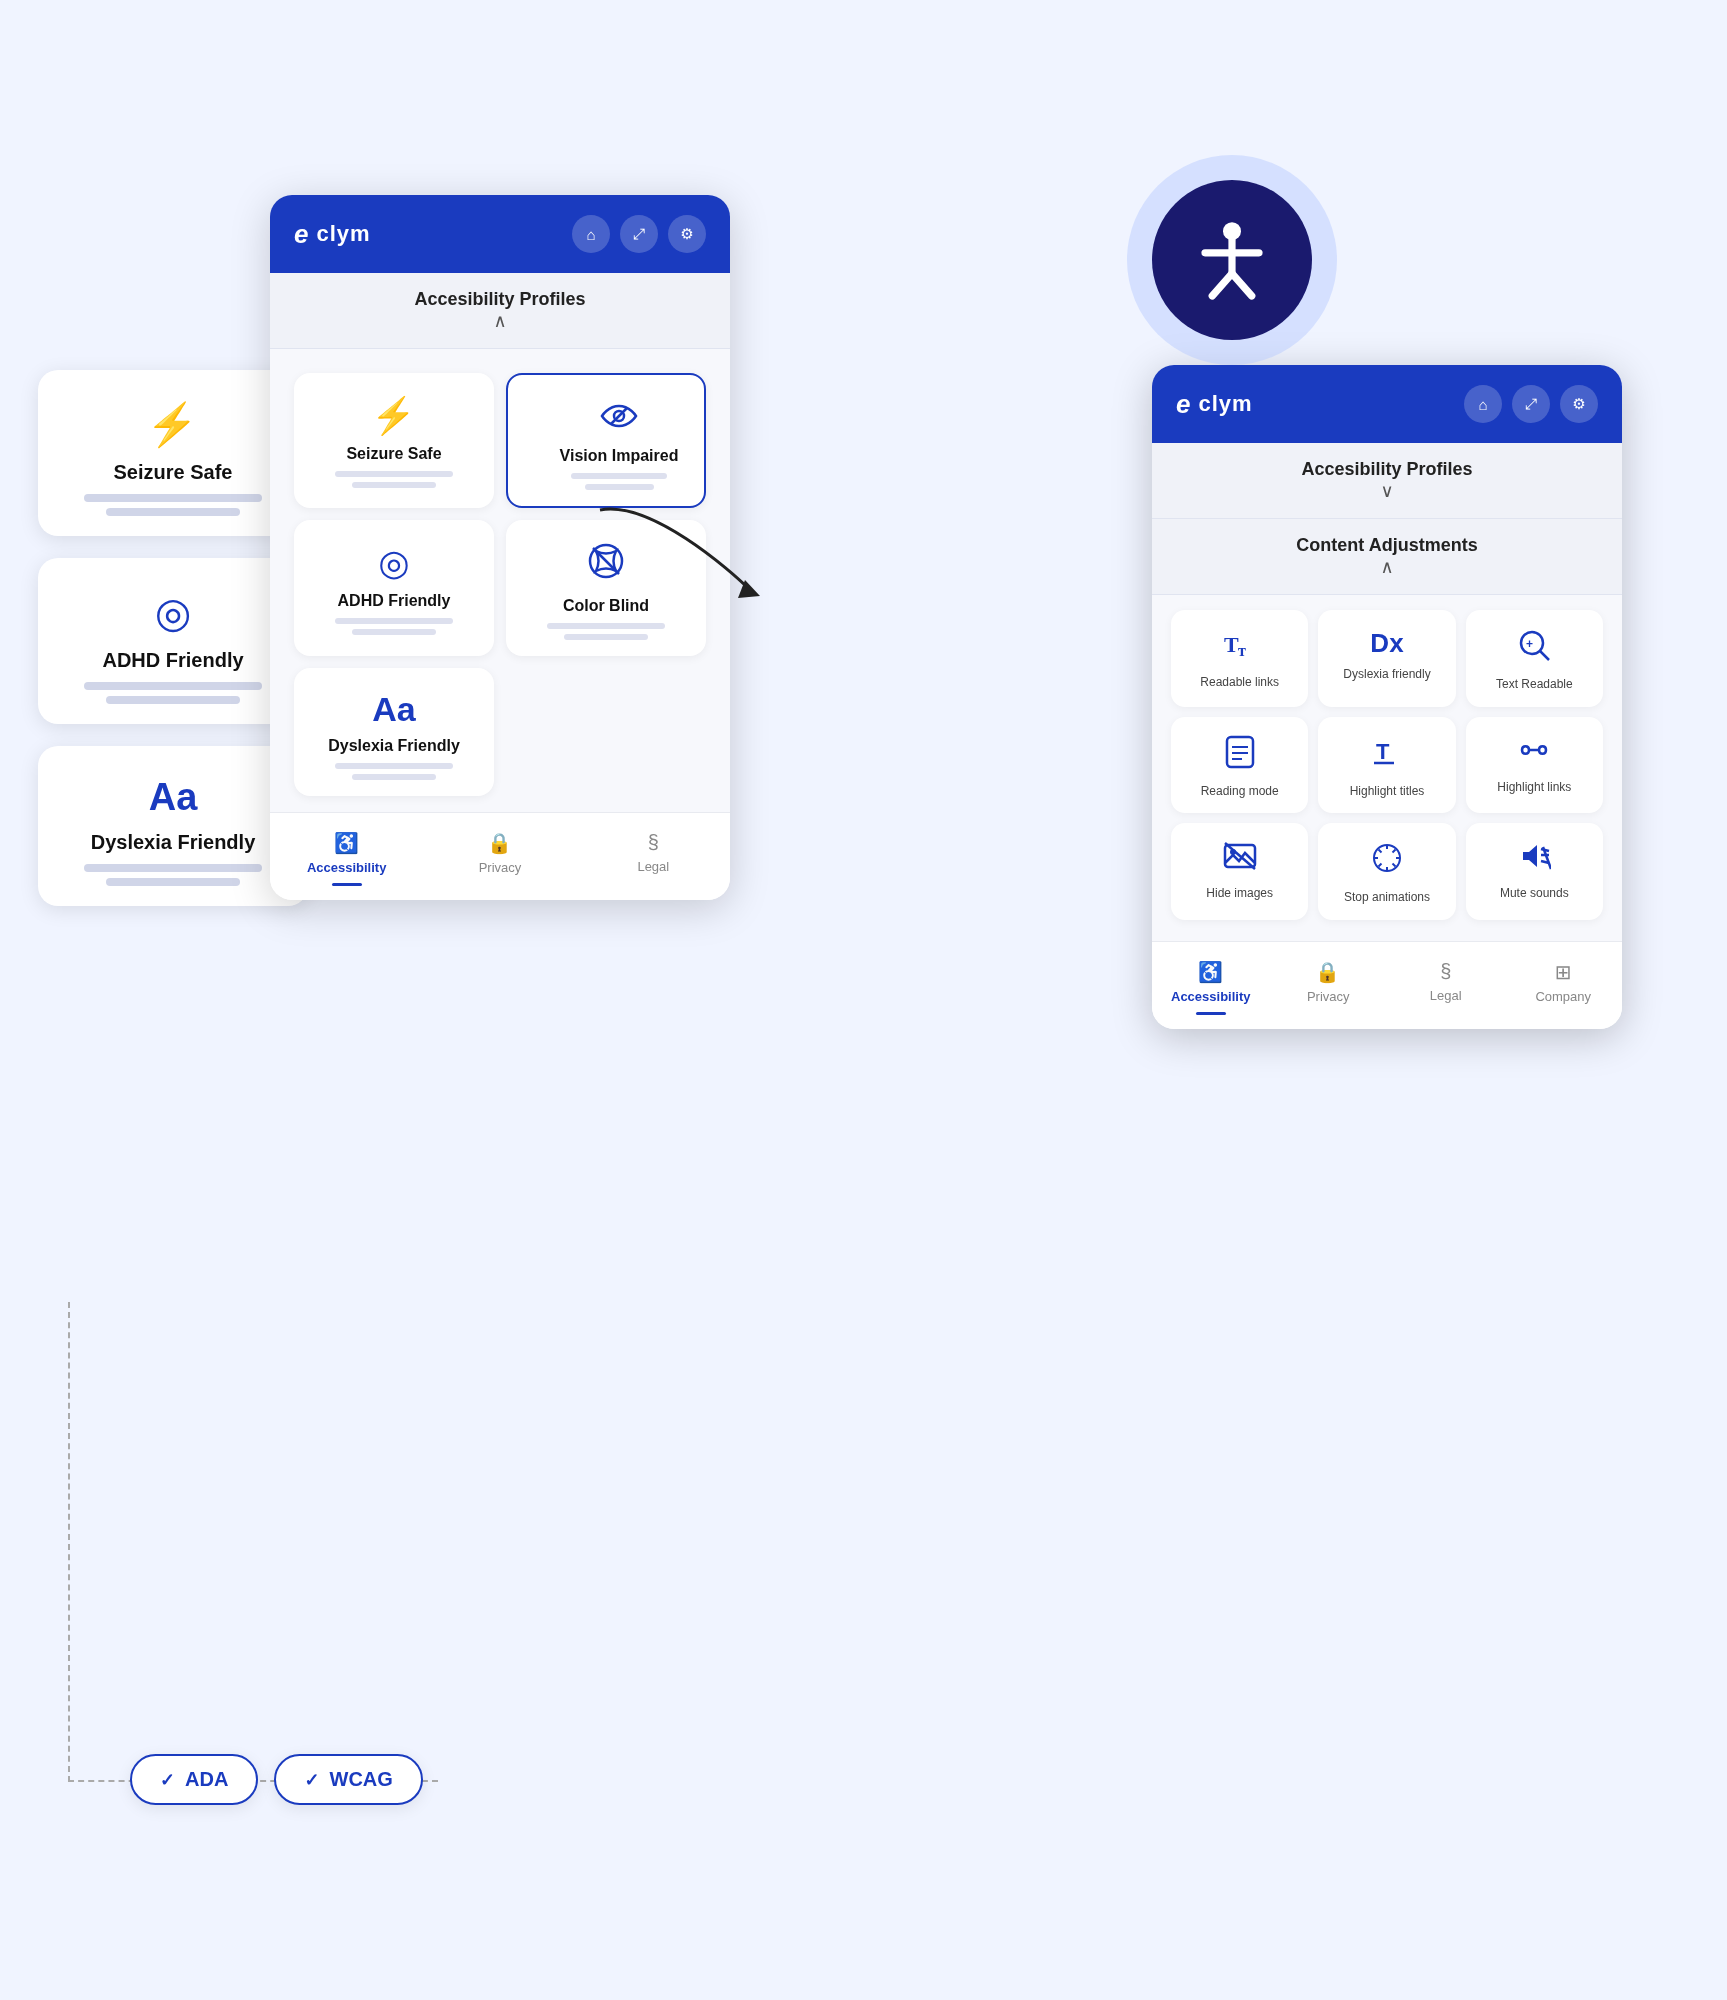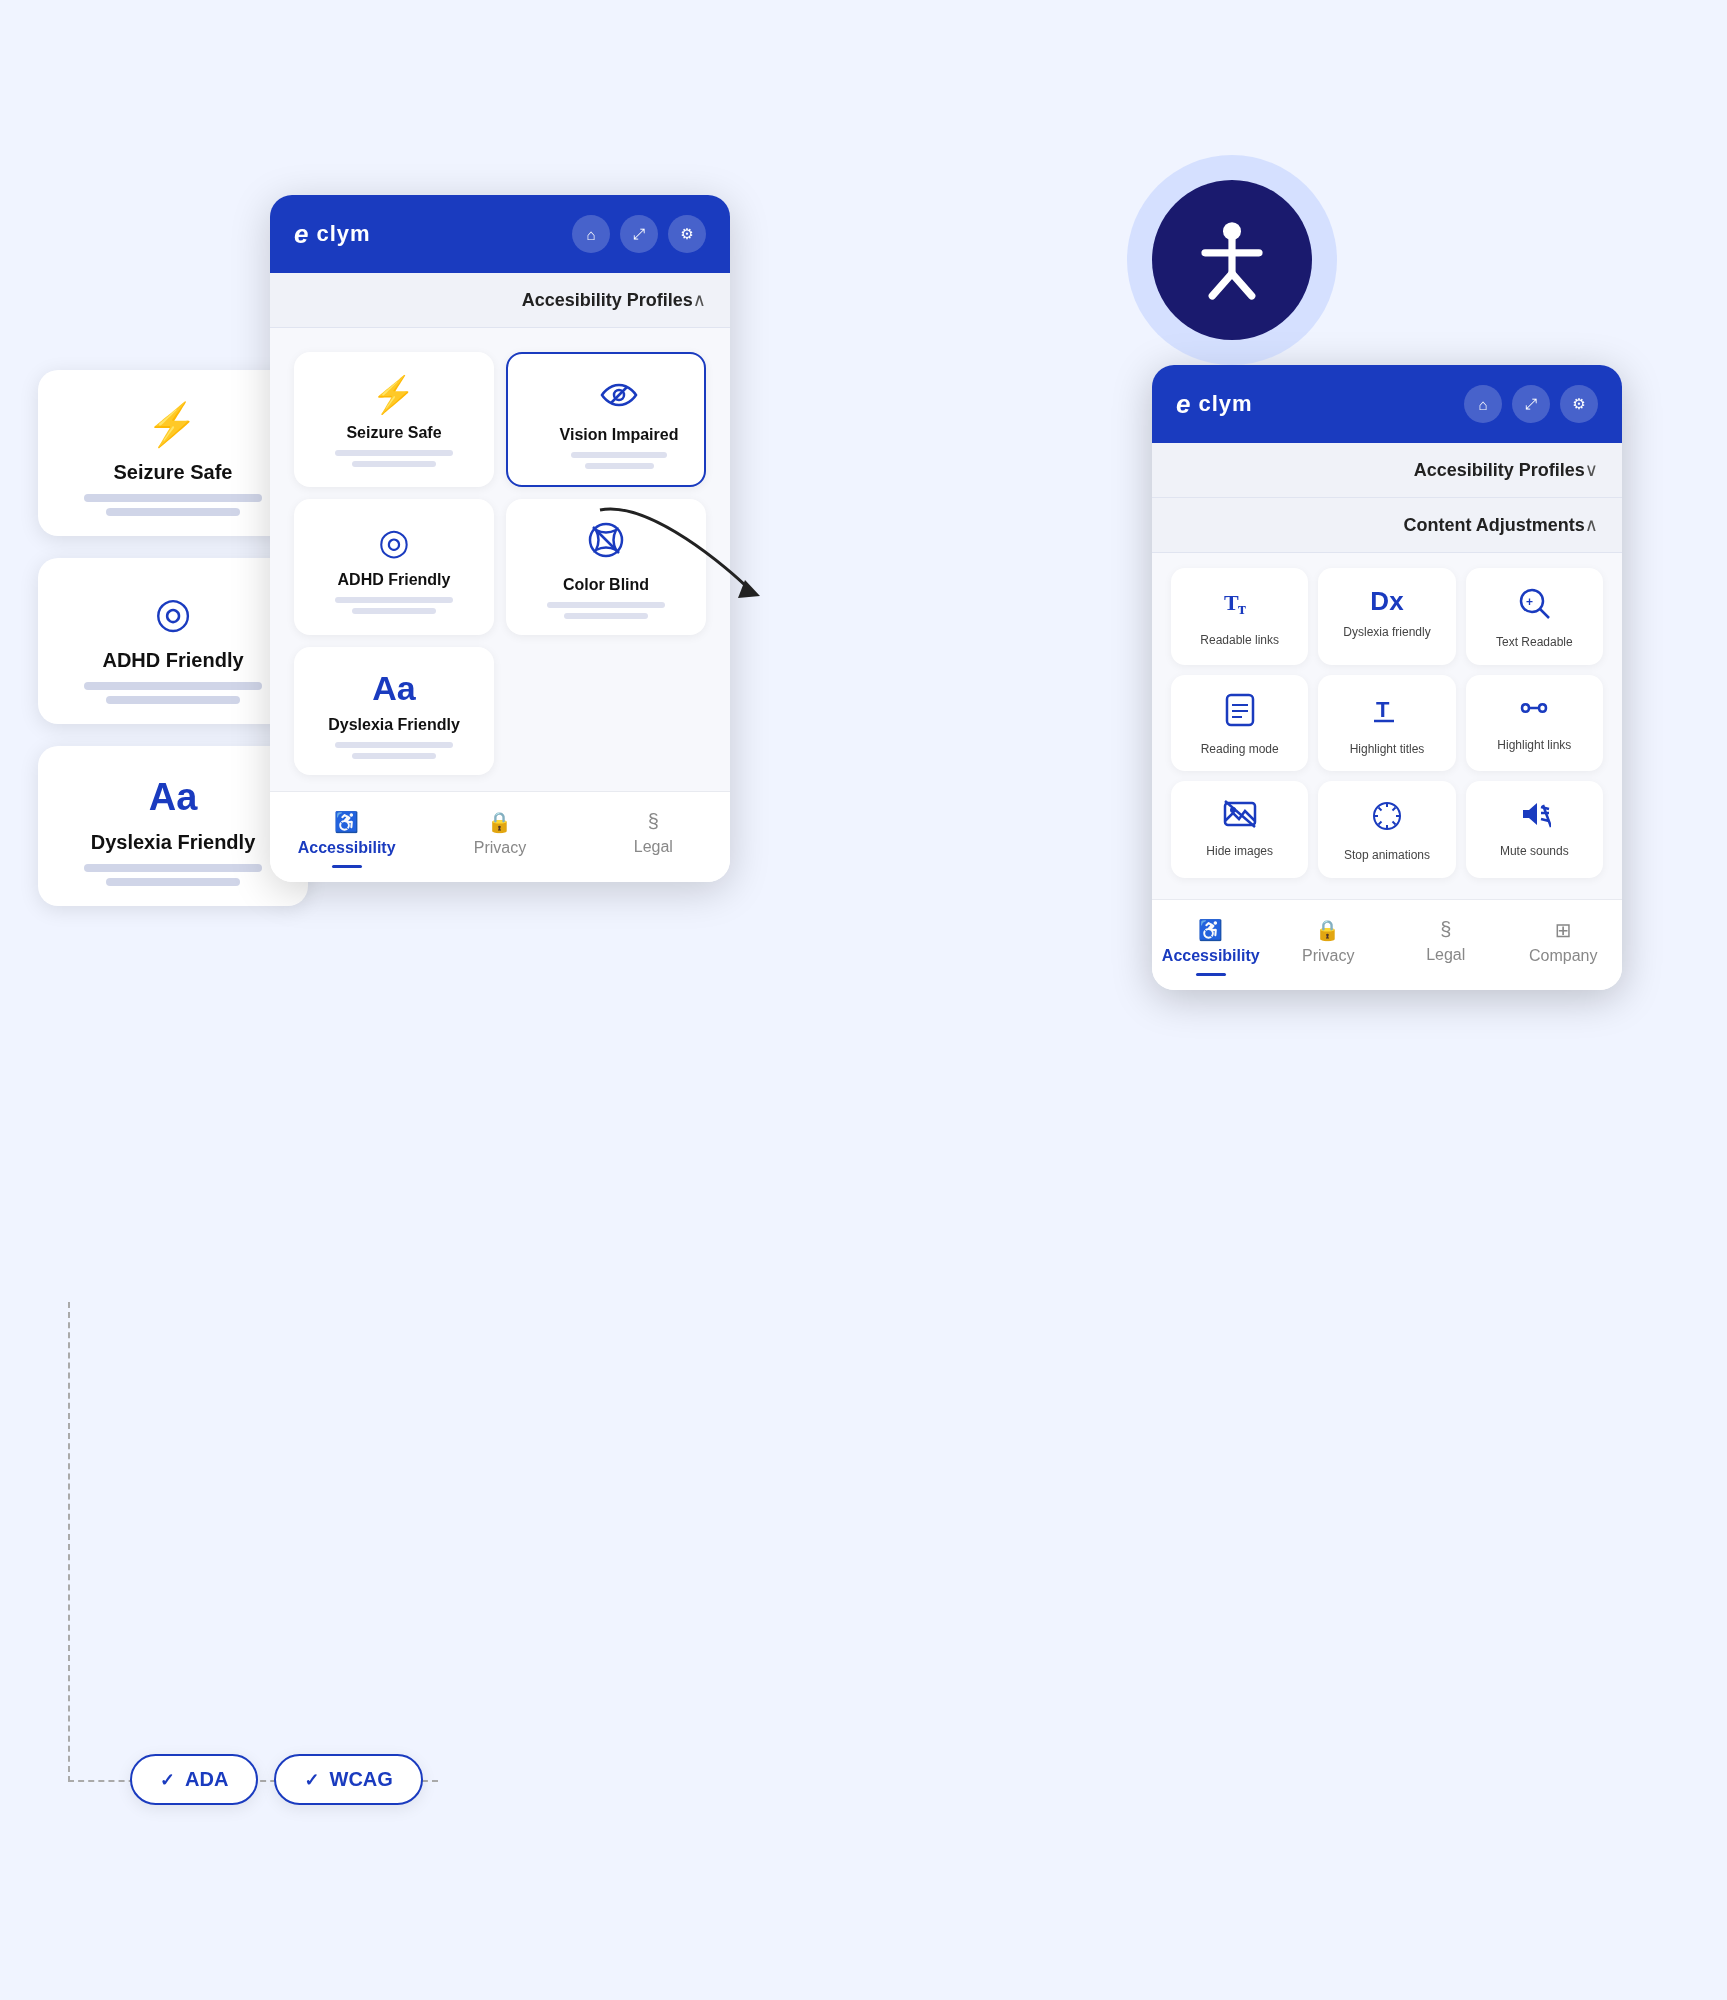--- a/index.html
+++ b/index.html
@@ -133,22 +133,23 @@
       justify-content: center;
       color: white;
       font-size: 15px;
       cursor: pointer;
     }
     .widget-section-bar {
       background: #f0f2f8;
       padding: 16px 24px;
       display: flex;
       align-items: center;
-      justify-content: flex-end;
+      justify-content: flex-start;
       border-bottom: 1px solid #e0e4f0;
+      flex-direction: column;
     }
     .widget-section-bar .section-title {
       font-size: 18px;
       font-weight: 600;
       color: #222;
     }
     .widget-section-bar .chevron {
       color: #555;
       font-size: 18px;
     }
@@ -213,21 +214,21 @@
       cursor: pointer;
       padding: 4px 0;
     }
     .footer-tab.active {
       color: #1a3bbf;
     }
     .footer-tab .ft-icon {
       font-size: 20px;
     }
     .footer-tab .ft-label {
-      font-size: 16px;
+      font-size: 13px;
       font-weight: 500;
     }
     .footer-tab.active .ft-label {
       font-weight: 700;
     }
     .footer-tab.active .active-bar {
       width: 30px;
       height: 3px;
       background: #1a3bbf;
       border-radius: 2px;

